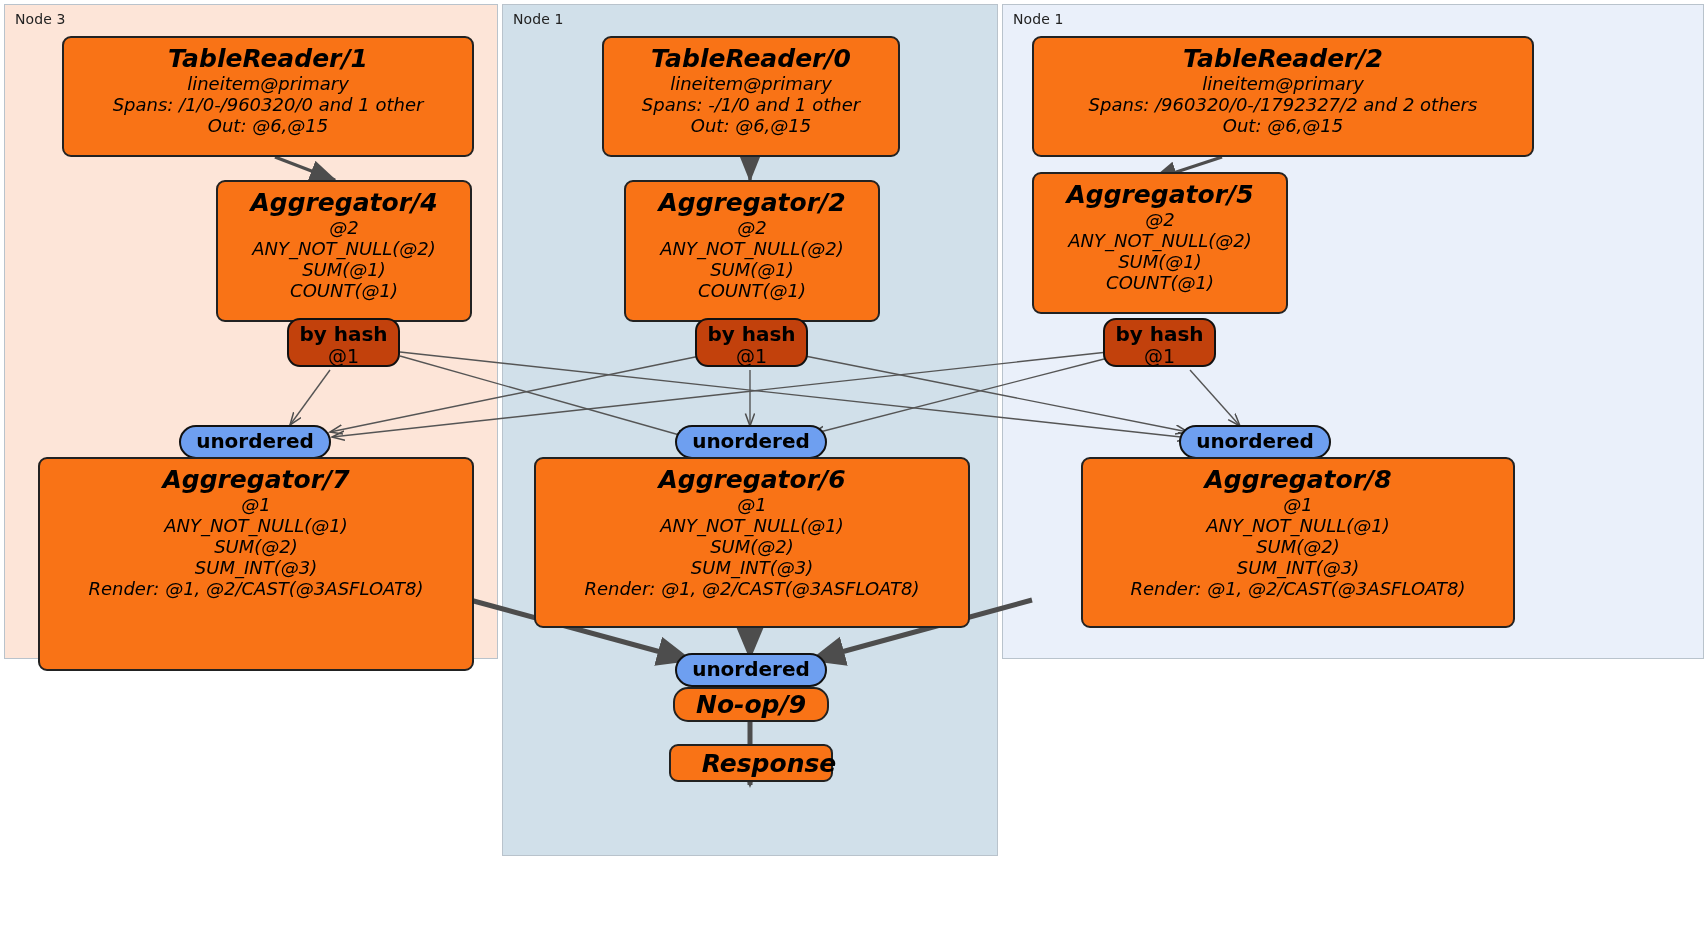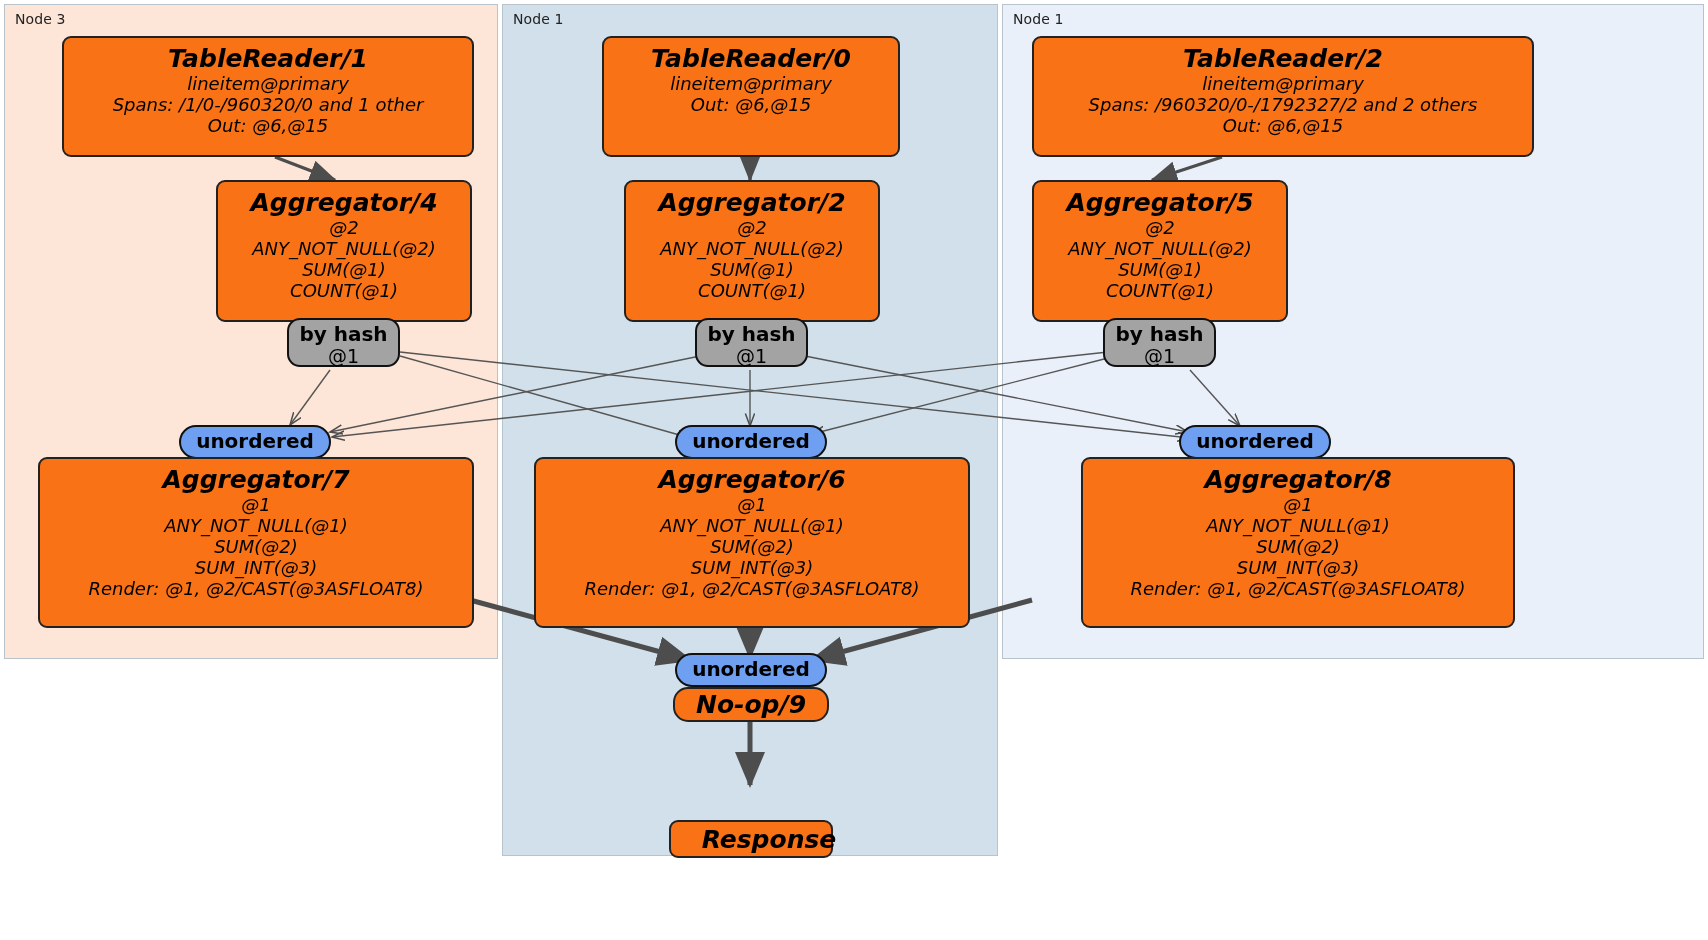--- a/index.html
+++ b/index.html
@@ -92,21 +92,21 @@
     font-size: 20px;
     font-weight: bold;
     white-space: nowrap;
   }
   .pill .pill-sub {
     display: block;
     font-size: 19px;
     white-space: nowrap;
   }
   .pill.hash {
-    background: #a3a3a3;
+    background: #c2410c;
     border-radius: 13px;
     padding-top: 4px;
   }
   .pill.unordered {
     background: #6e9ff0;
     border-radius: 17px;
     display: flex;
     align-items: center;
     justify-content: center;
   }
@@ -167,20 +167,21 @@
   <div class="proc" style="left:62px; top:36px; width:412px; height:121px;">
     <span class="title">TableReader/1</span>
     <span class="line">lineitem@primary</span>
     <span class="line">Spans: /1/0-/960320/0 and 1 other</span>
     <span class="line">Out: @6,@15</span>
   </div>
 
   <div class="proc" style="left:602px; top:36px; width:298px; height:121px;">
     <span class="title">TableReader/0</span>
     <span class="line">lineitem@primary</span>
+    <span class="line">Spans: -/1/0 and 1 other</span>
     <span class="line">Out: @6,@15</span>
   </div>
 
   <div class="proc" style="left:1032px; top:36px; width:502px; height:121px;">
     <span class="title">TableReader/2</span>
     <span class="line">lineitem@primary</span>
     <span class="line">Spans: /960320/0-/1792327/2 and 2 others</span>
     <span class="line">Out: @6,@15</span>
   </div>
 
@@ -193,21 +194,21 @@
   </div>
 
   <div class="proc" style="left:624px; top:180px; width:256px; height:142px;">
     <span class="title">Aggregator/2</span>
     <span class="line">@2</span>
     <span class="line">ANY_NOT_NULL(@2)</span>
     <span class="line">SUM(@1)</span>
     <span class="line">COUNT(@1)</span>
   </div>
 
-  <div class="proc" style="left:1032px; top:180px; width:256px; height:142px;">
+  <div class="proc" style="left:1032px; top:172px; width:256px; height:142px;">
     <span class="title">Aggregator/5</span>
     <span class="line">@2</span>
     <span class="line">ANY_NOT_NULL(@2)</span>
     <span class="line">SUM(@1)</span>
     <span class="line">COUNT(@1)</span>
   </div>
 
   <div class="pill hash" style="left:287px; top:318px; width:113px; height:49px;">
     <span class="pill-title">by hash</span>
     <span class="pill-sub">@1</span>
@@ -228,21 +229,21 @@
   </div>
 
   <div class="pill unordered" style="left:675px; top:425px; width:152px; height:34px;">
     <span class="pill-title">unordered</span>
   </div>
 
   <div class="pill unordered" style="left:1179px; top:425px; width:152px; height:34px;">
     <span class="pill-title">unordered</span>
   </div>
 
-  <div class="proc" style="left:38px; top:457px; width:436px; height:171px;">
+  <div class="proc" style="left:38px; top:457px; width:436px; height:214px;">
     <span class="title">Aggregator/7</span>
     <span class="line">@1</span>
     <span class="line">ANY_NOT_NULL(@1)</span>
     <span class="line">SUM(@2)</span>
     <span class="line">SUM_INT(@3)</span>
     <span class="line">Render: @1, @2/CAST(@3ASFLOAT8)</span>
   </div>
 
   <div class="proc" style="left:534px; top:457px; width:436px; height:171px;">
     <span class="title">Aggregator/6</span>
@@ -263,17 +264,17 @@
   </div>
 
   <div class="pill unordered" style="left:675px; top:653px; width:152px; height:34px;">
     <span class="pill-title">unordered</span>
   </div>
 
   <div class="proc compact" style="left:673px; top:687px; width:156px; height:35px;border-radius:15px;">
     <span class="title">No-op/9</span>
   </div>
 
-  <div class="proc compact" style="left:669px; top:820px; width:164px; height:38px;padding-left:36px;">
+  <div class="proc compact" style="left:669px; top:744px; width:164px; height:38px;padding-left:36px;">
     <span class="title">Response</span>
   </div>
 
 </div>
 
 </body></html>

